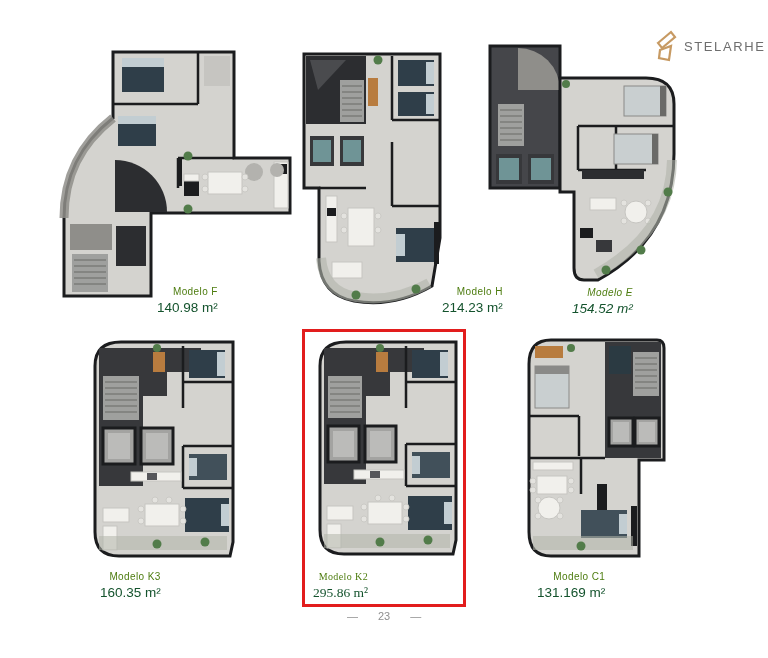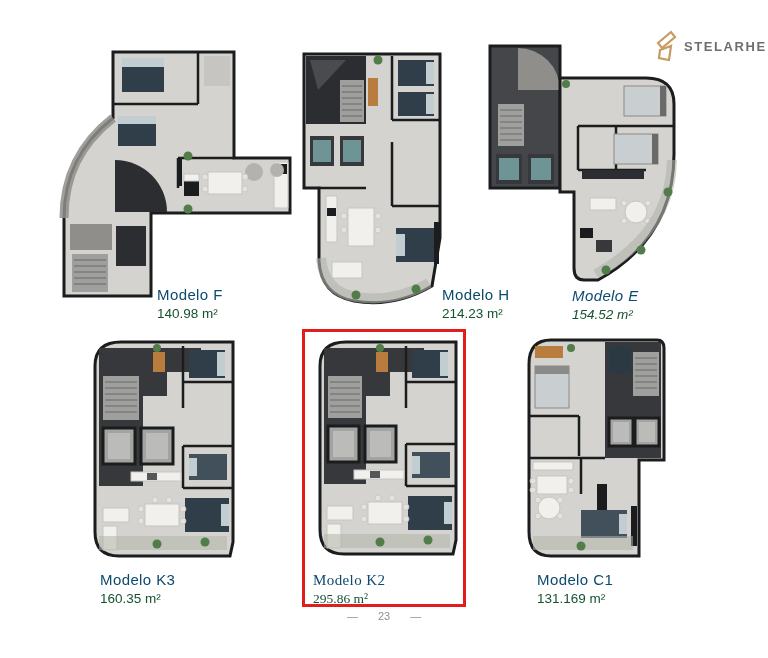--- a/index.html
+++ b/index.html
@@ -2,25 +2,25 @@
 <html><head>
 <meta charset="utf-8">
 <style>
   html,body{margin:0;padding:0;}
   body{
     width:768px;height:658px;position:relative;overflow:hidden;
     background:#ffffff;font-family:"Liberation Sans",sans-serif;
   }
   
   .logo{position:absolute;top:30px;left:652px;display:flex;align-items:center;gap:6px;}
-  .logo-text{font-size:13px;letter-spacing:1.6px;color:#6e6e6e;font-weight:700;}
+  .logo-text{font-size:13px;letter-spacing:1.6px;color:#6e6e6e;font-weight:400;}
   
   .plan{position:absolute;}
   .label{position:absolute;color:#5d5d5d;line-height:1.25;}
-  .label .mname{font-size:15px;letter-spacing:.4px;color:#0c4a6e;text-align:right;}
+  .label .mname{font-size:10px;letter-spacing:.4px;color:#4d7c0f;text-align:right;}
   .label .marea{font-size:13.5px;color:#14532d;margin-top:1px;}
   
   .hl-box{position:absolute;left:302px;top:329px;width:164px;height:278px;
           border:3px solid #e21d1d;box-sizing:border-box;pointer-events:none;}
   
   .footer{position:absolute;left:0;top:610px;width:768px;display:flex;
           justify-content:center;align-items:center;gap:20px;color:#8f8f8f;font-size:11px;}
   .footer .dash{letter-spacing:0;}
   
   .fl{fill:#d4d3cf;stroke:#1b1c1e;stroke-width:3;stroke-linejoin:miter;}

